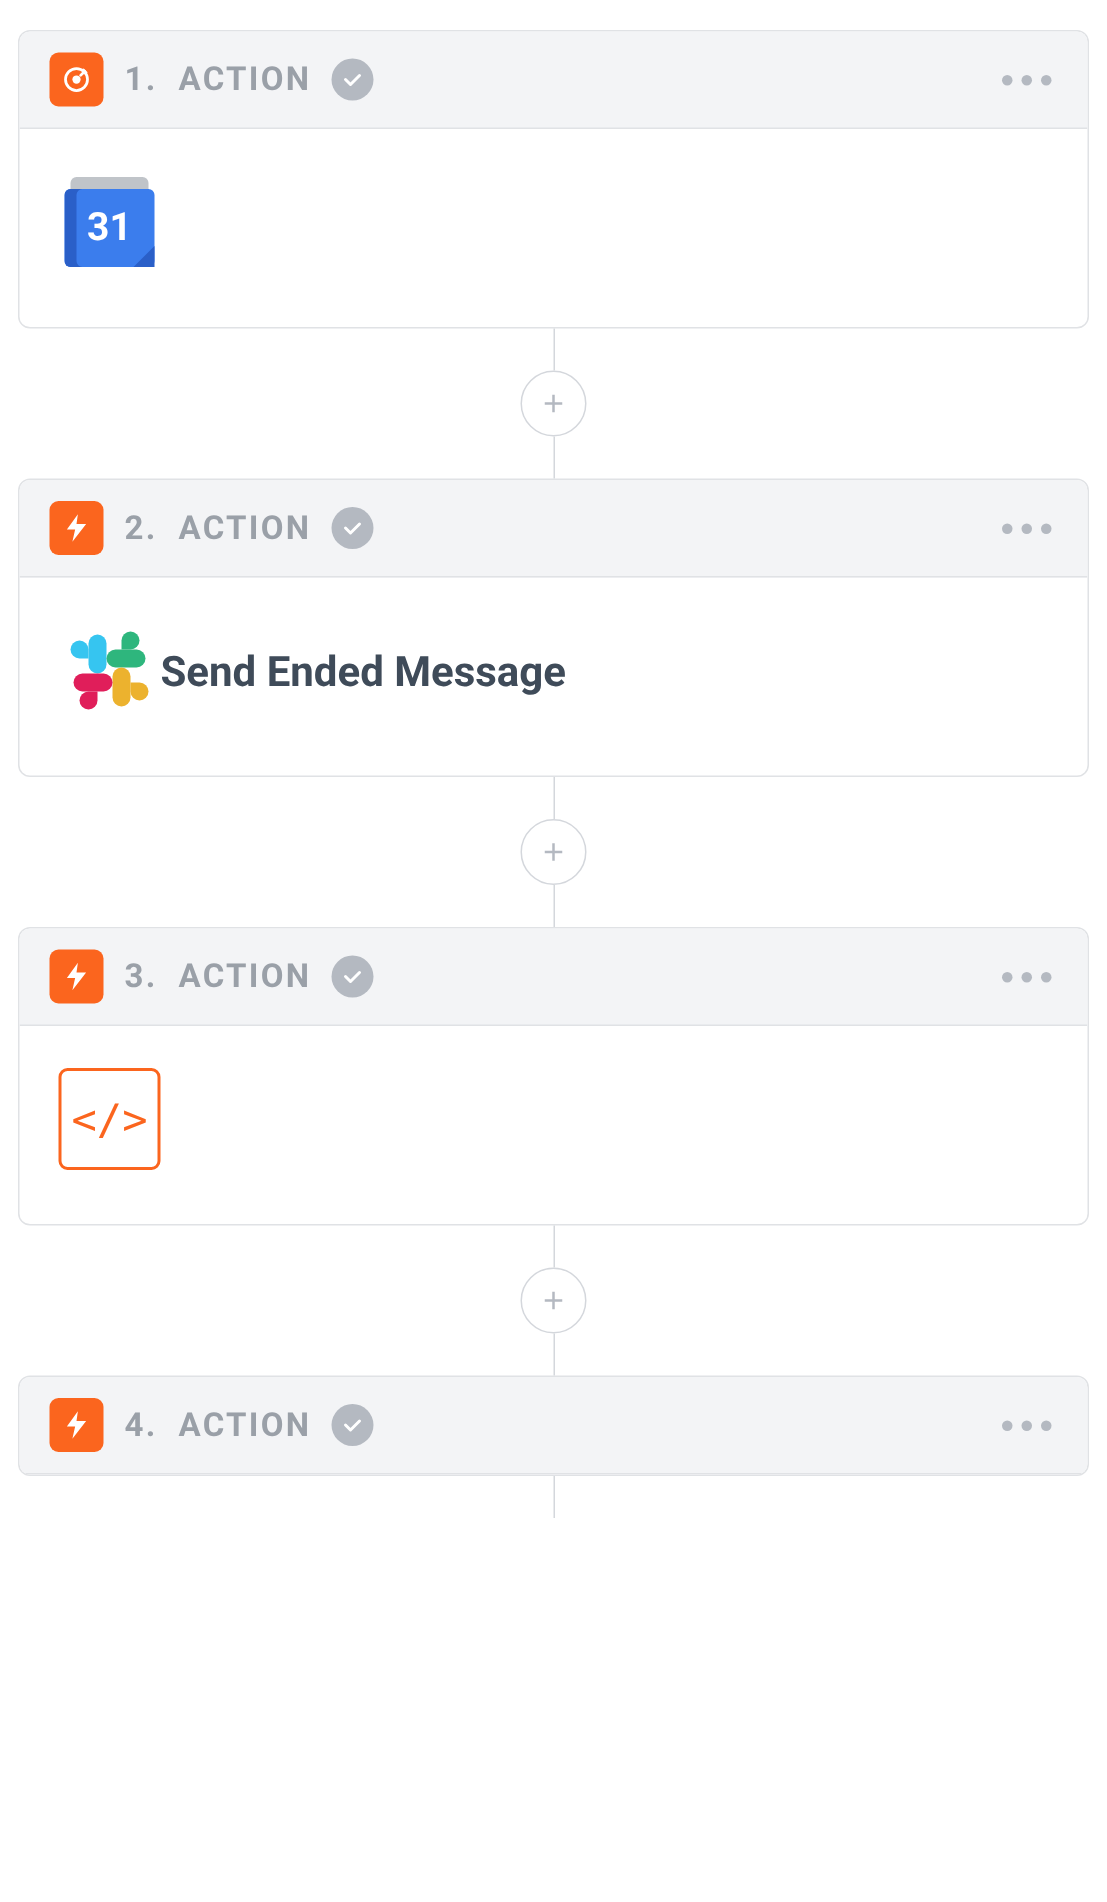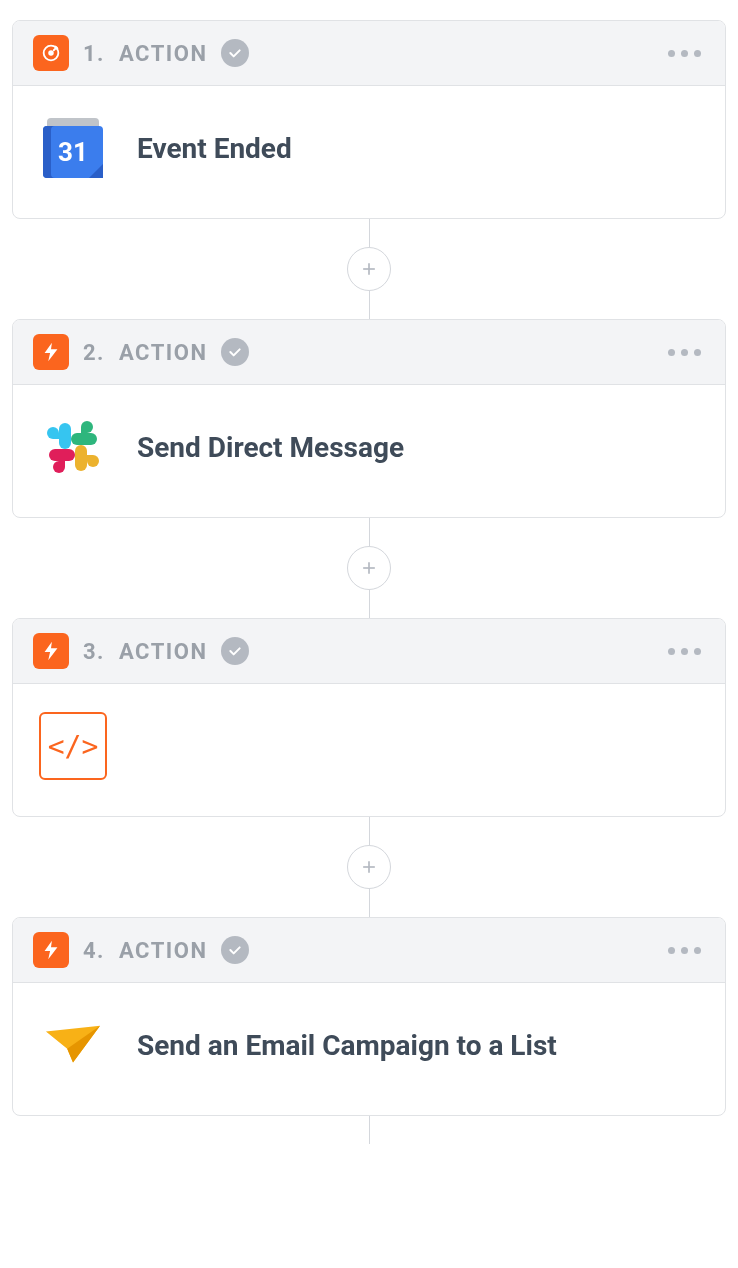--- a/index.html
+++ b/index.html
@@ -63,21 +63,20 @@
   .more-menu span {
     width: 7px;
     height: 7px;
     background: #b4b9c1;
     border-radius: 50%;
   }
   .step-body {
     display: flex;
     align-items: center;
     padding: 28px 26px 36px 26px;
-    gap: 30px;
   }
   .app-icon {
     width: 68px;
     height: 68px;
     display: flex;
     align-items: center;
     justify-content: center;
     flex-shrink: 0;
   }
   .step-title {
@@ -185,21 +184,20 @@
       </div>
   </div>
   <div class="step-body">
     <div class="app-icon">
       <div class="gcal">
         <div class="gcal-top"></div>
         <div class="gcal-body">31</div>
         <div class="gcal-fold"></div>
       </div>
     </div>
-    <div class="step-title">Event Ended</div>
   </div>
 </div>
 
 <div class="connector">
   <div class="line"></div>
   <div class="add-btn">
     <svg viewBox="0 0 24 24" fill="#b4b9c1">
         <path d="M11 5h2v14h-2z"></path>
         <path d="M5 11h14v2H5z"></path>
       </svg>
@@ -236,21 +234,21 @@
           <path fill="#36C5F0" d="M10 22a6 6 0 0 1 0-12 6 6 0 0 1 6 6v6h-6z"></path>
           <path fill="#2EB67D" d="M54 22a6 6 0 0 1-6 6H34a6 6 0 1 1 0-12h14a6 6 0 0 1 6 6z"></path>
           <path fill="#2EB67D" d="M38 10a6 6 0 0 1 12 0 6 6 0 0 1-6 6h-6v-6z"></path>
           <path fill="#ECB22E" d="M38 54a6 6 0 0 1-6-6V34a6 6 0 1 1 12 0v14a6 6 0 0 1-6 6z"></path>
           <path fill="#ECB22E" d="M50 38a6 6 0 0 1 0 12 6 6 0 0 1-6-6v-6h6z"></path>
           <path fill="#E01E5A" d="M6 38a6 6 0 0 1 6-6h14a6 6 0 1 1 0 12H12a6 6 0 0 1-6-6z"></path>
           <path fill="#E01E5A" d="M22 50a6 6 0 0 1-12 0 6 6 0 0 1 6-6h6v6z"></path>
         </g>
       </svg>
     </div>
-    <div class="step-title">Send Direct Message</div>
+    <div class="step-title">Send Ended Message</div>
   </div>
 </div>
 
 <div class="connector">
   <div class="line"></div>
   <div class="add-btn">
     <svg viewBox="0 0 24 24" fill="#b4b9c1">
         <path d="M11 5h2v14h-2z"></path>
         <path d="M5 11h14v2H5z"></path>
       </svg>
@@ -311,26 +309,17 @@
           <polyline points="5 12 10 17 19 8"></polyline>
         </svg>
     </div>
     <div class="spacer"></div>
     <div class="more-menu">
         <span></span>
         <span></span>
         <span></span>
       </div>
   </div>
-  <div class="step-body">
-    <div class="app-icon plane">
-      <svg viewBox="0 0 60 44">
-        <path fill="#F8B116" d="M2 8 L58 2 L30 40 L24 26 Z"></path>
-        <path fill="#E69500" d="M24 26 L58 2 L30 40 Z"></path>
-      </svg>
-    </div>
-    <div class="step-title">Send an Email Campaign to a List</div>
-  </div>
 </div>
 
 <div class="connector">
   <div class="line"></div>
 </div>
 
 </body></html>

